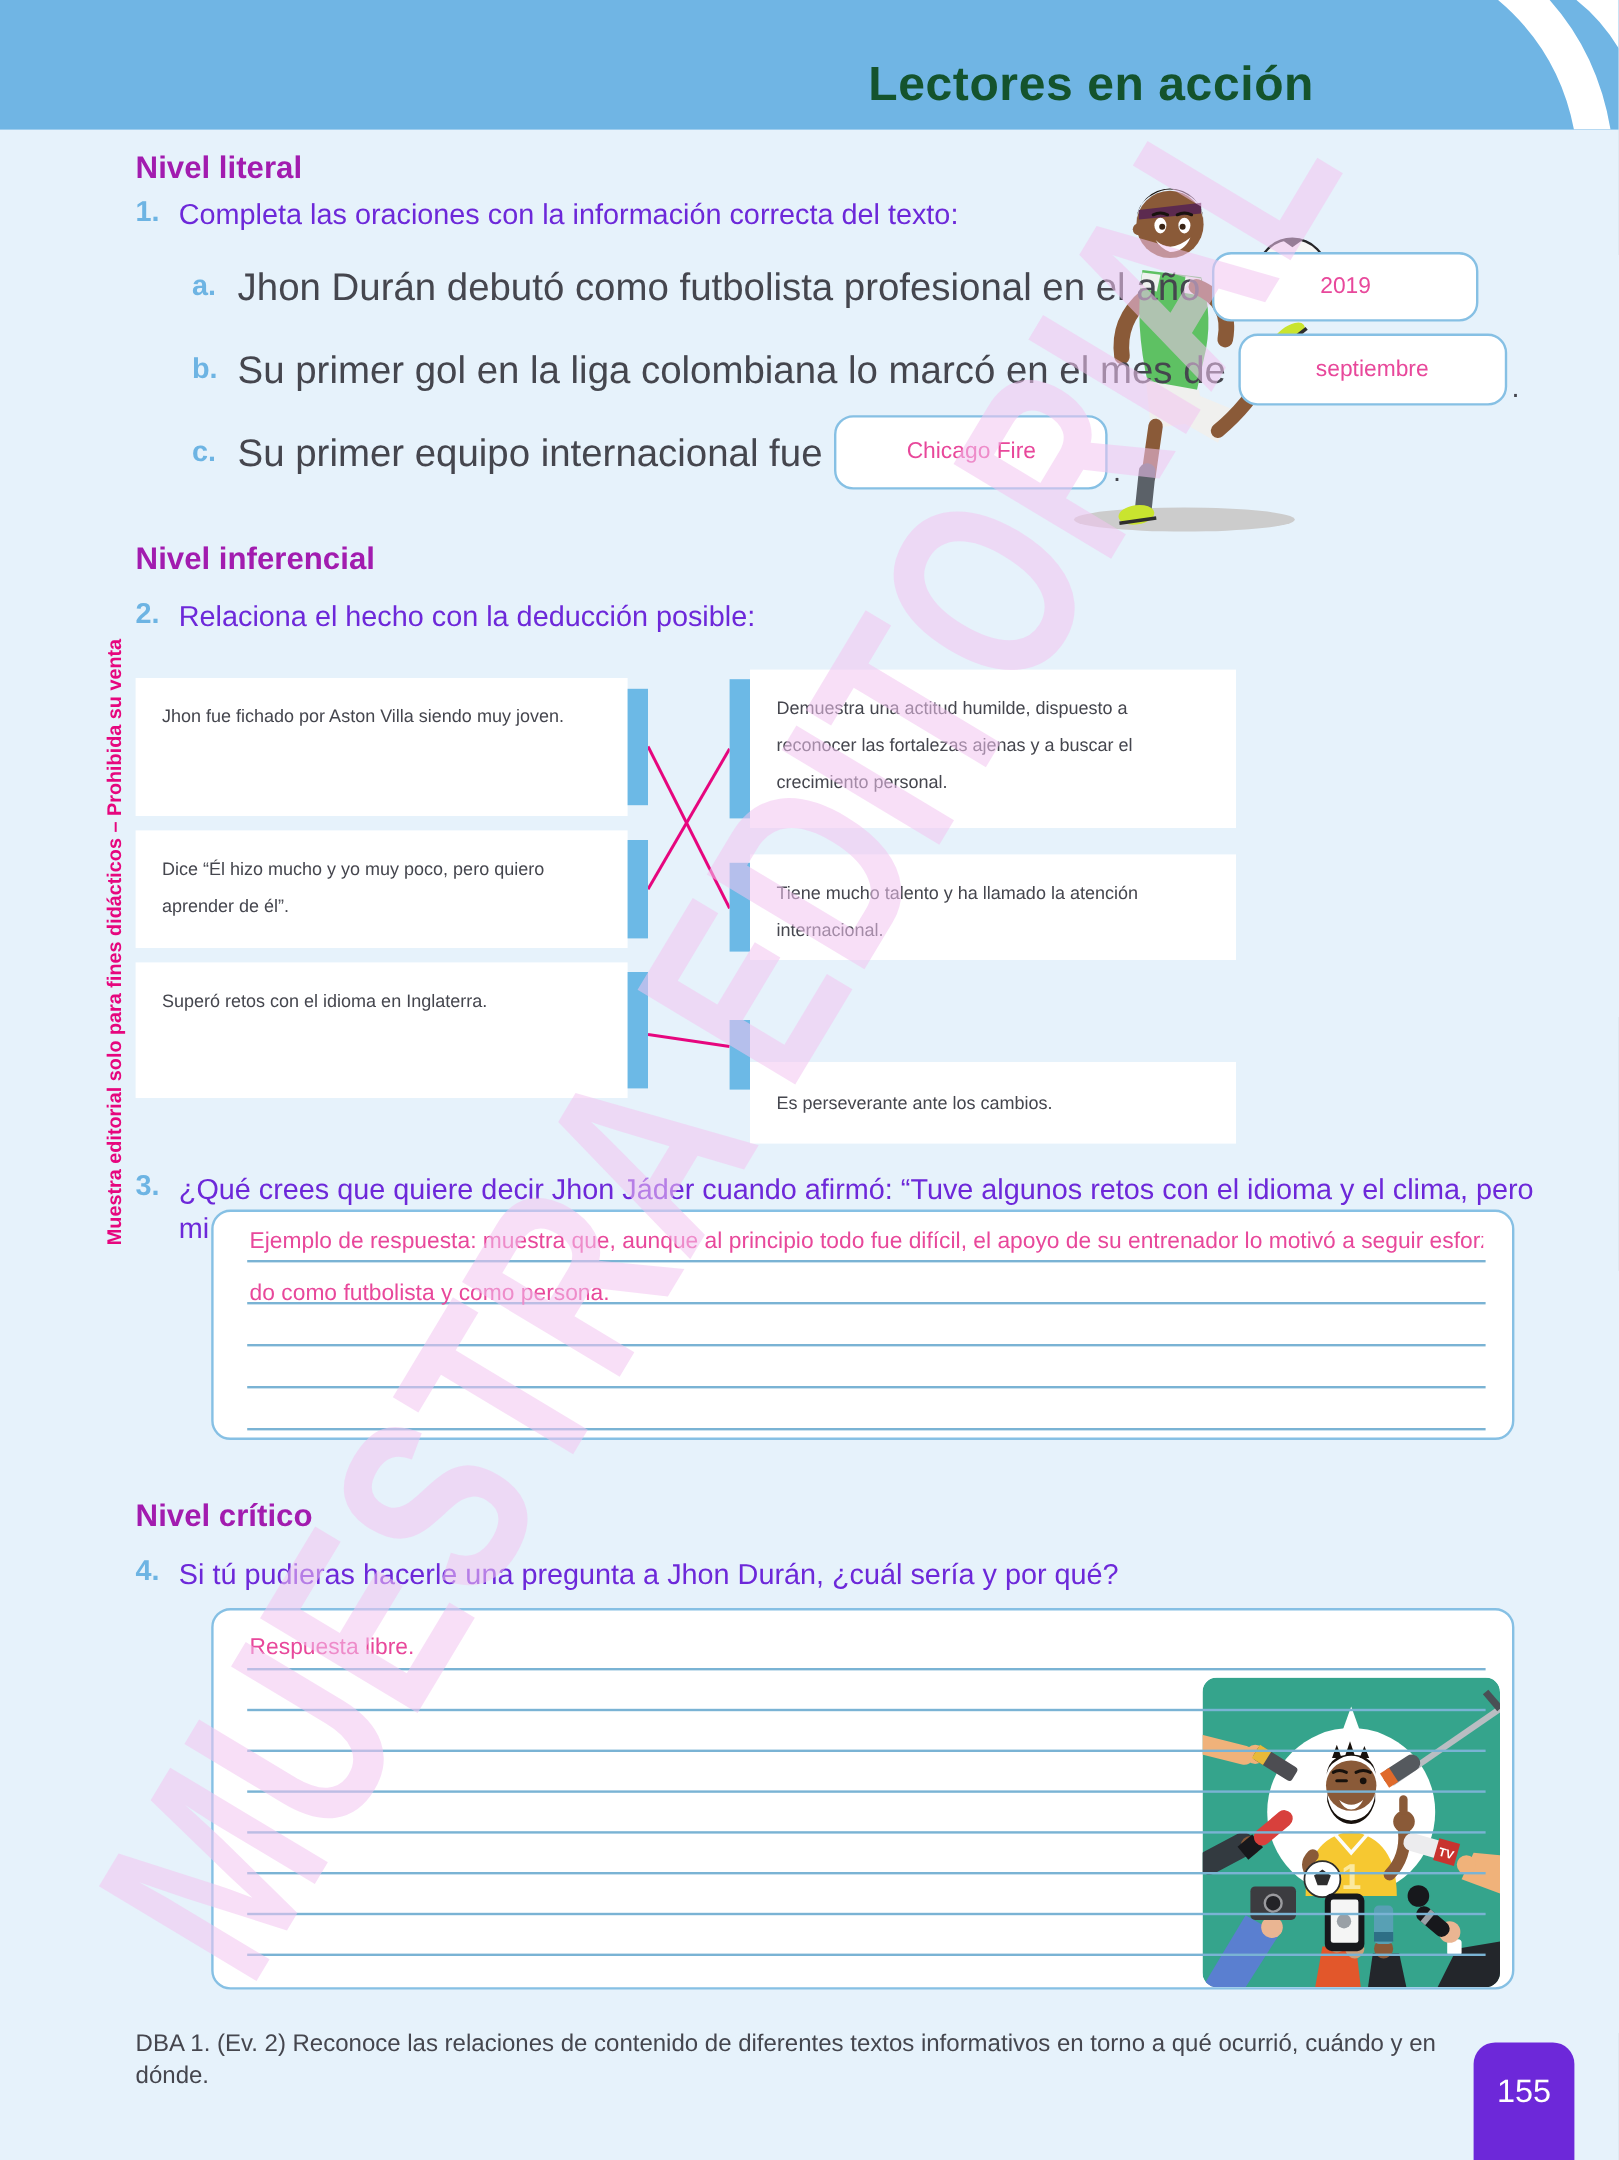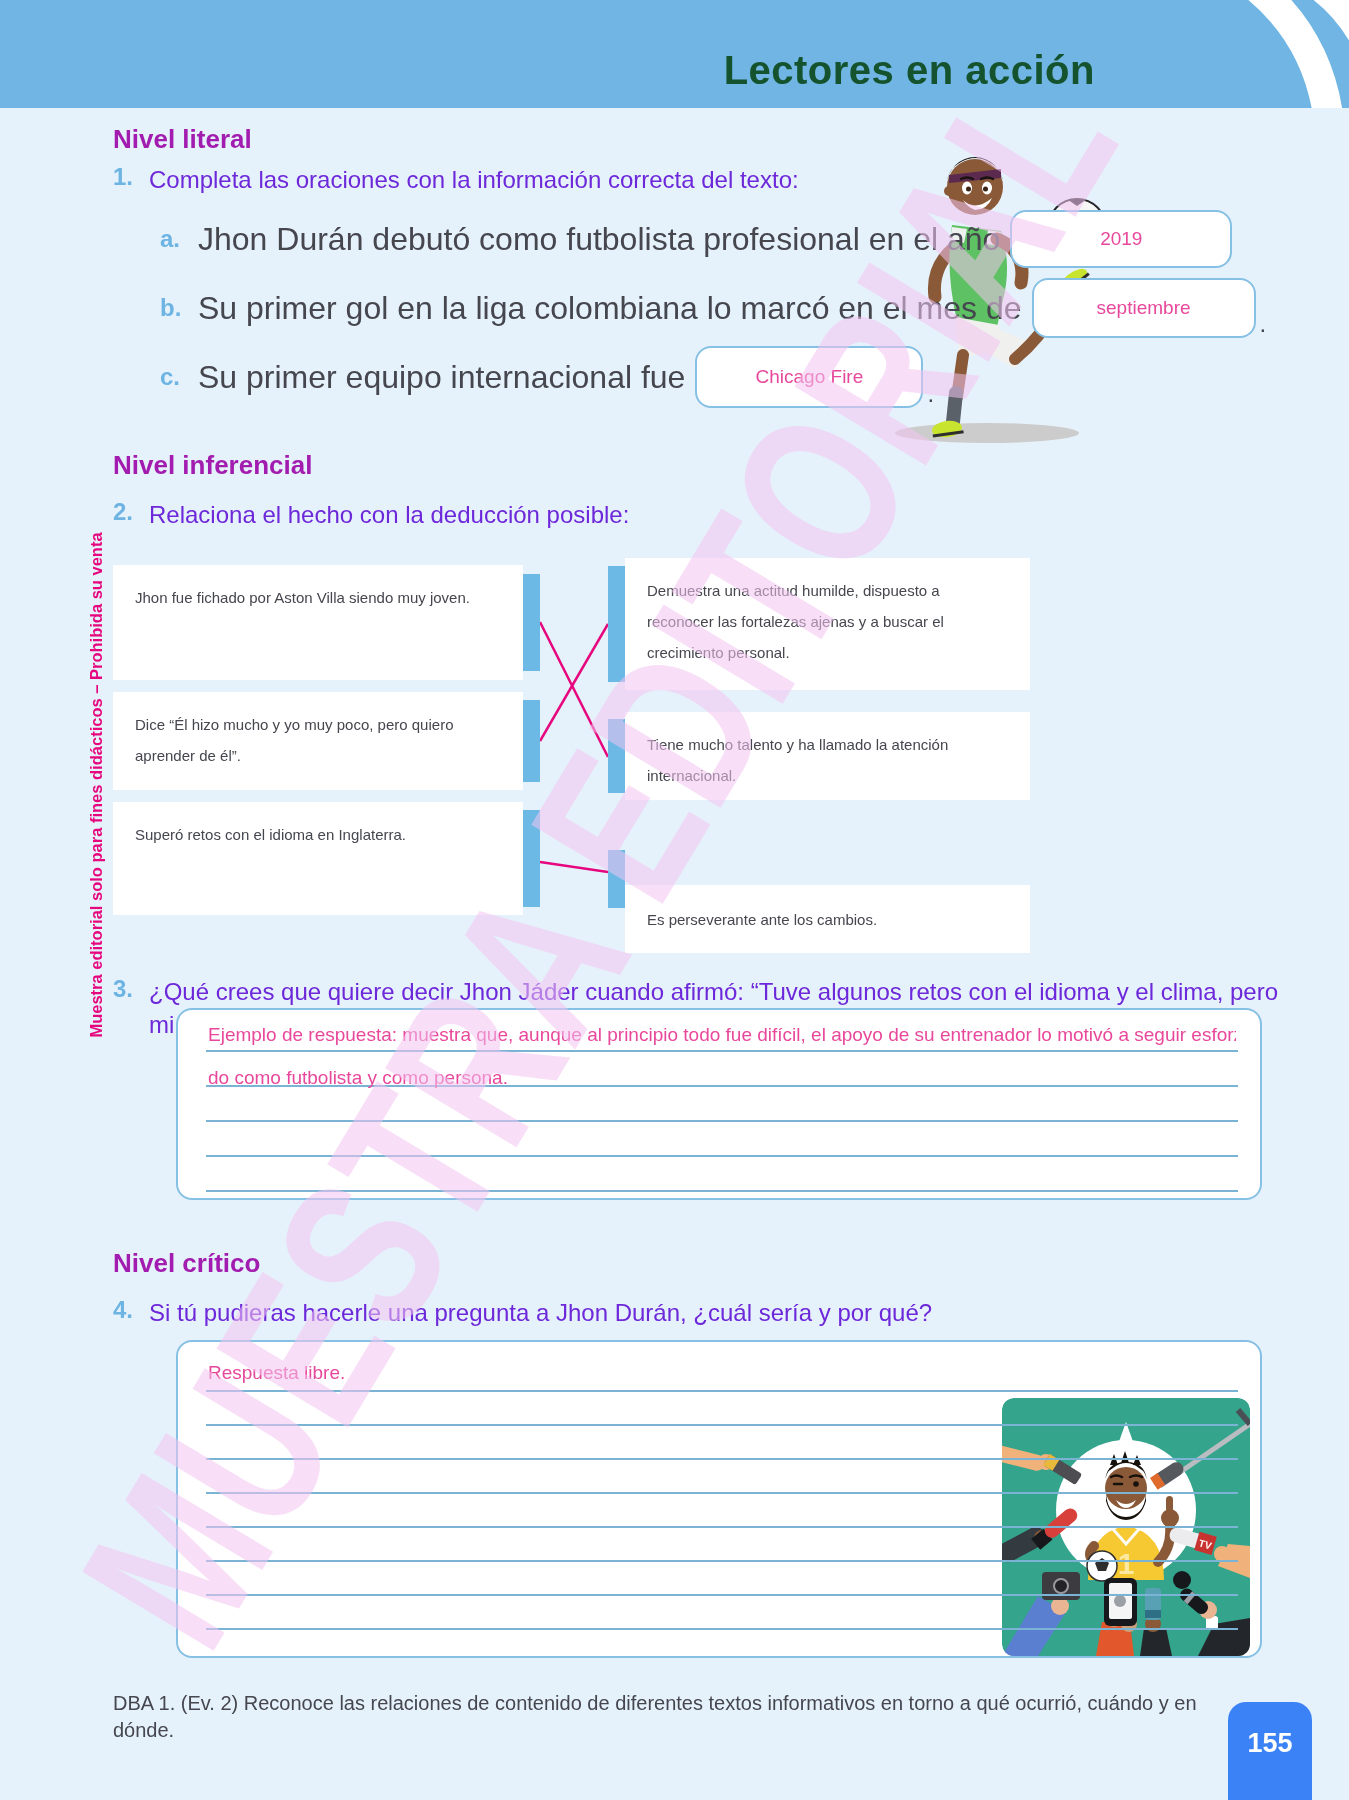--- a/index.html
+++ b/index.html
@@ -34,22 +34,22 @@
   .match-bar{position:absolute;width:17px;background:#6cb9e6;z-index:11;}
   .connections{position:absolute;left:540px;top:558px;z-index:12;}
   
   .lines-box{position:absolute;left:176px;width:1086px;background:#ffffff;border:2px solid #86c0e4;
              border-radius:16px;box-sizing:border-box;z-index:10;overflow:hidden;}
   .rule{position:absolute;left:28px;right:22px;height:2px;background:#7ab3d4;z-index:3;}
   .hand-line{position:absolute;left:30px;right:24px;font-size:19px;color:#e8489b;z-index:4;white-space:nowrap;overflow:hidden;}
   .interview-wrap{position:absolute;right:10px;top:56px;width:248px;height:258px;border-radius:12px;overflow:hidden;z-index:1;}
   
   .footer-dba{position:absolute;left:113px;top:1690px;width:1120px;font-size:20px;line-height:27px;color:#45464e;z-index:10;}
-  .page-tab{position:absolute;left:1228px;top:1702px;width:84px;height:98px;background:#3b82f6;
-            border-radius:18px 18px 0 0;text-align:center;z-index:10;font-weight:bold;}
+  .page-tab{position:absolute;left:1228px;top:1702px;width:84px;height:98px;background:#6d28d9;
+            border-radius:18px 18px 0 0;text-align:center;z-index:10;}
   .page-tab span{display:inline-block;margin-top:26px;font-size:27px;color:#ffffff;}
   .player-wrap{position:absolute;left:855px;top:135px;z-index:9;}
 </style>
 </head>
 <body>
 
 <div class="page">
 
   <div class="header">
     <div class="header-title">Lectores en acción</div>

